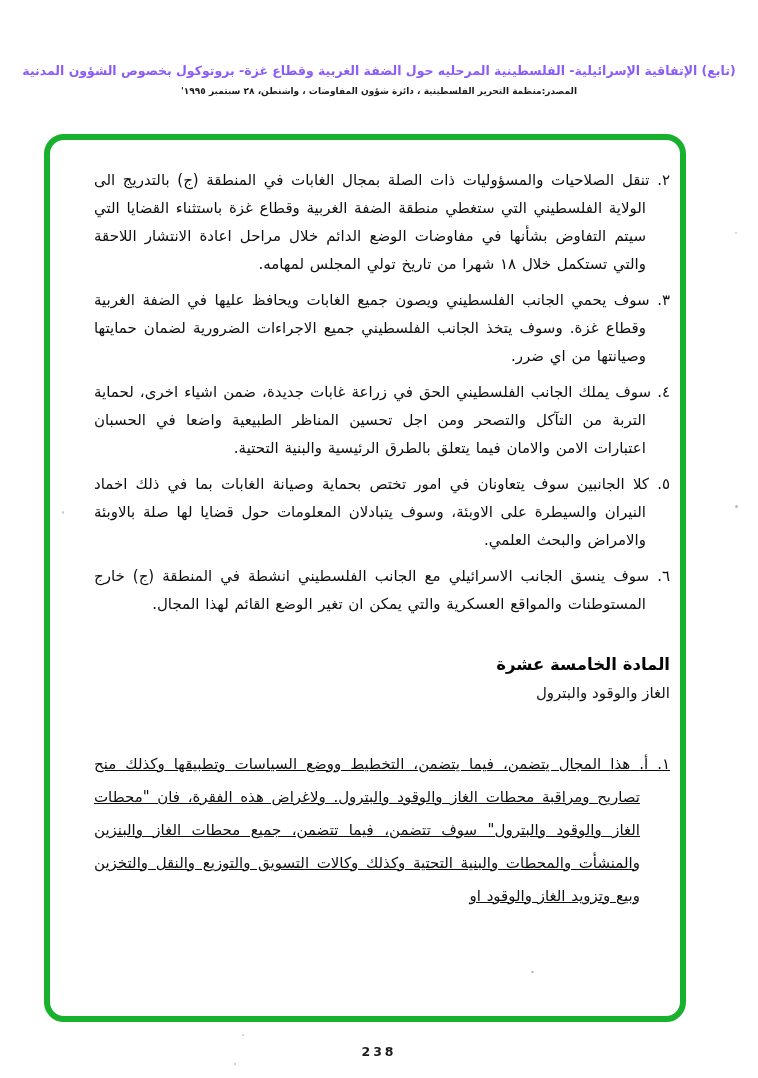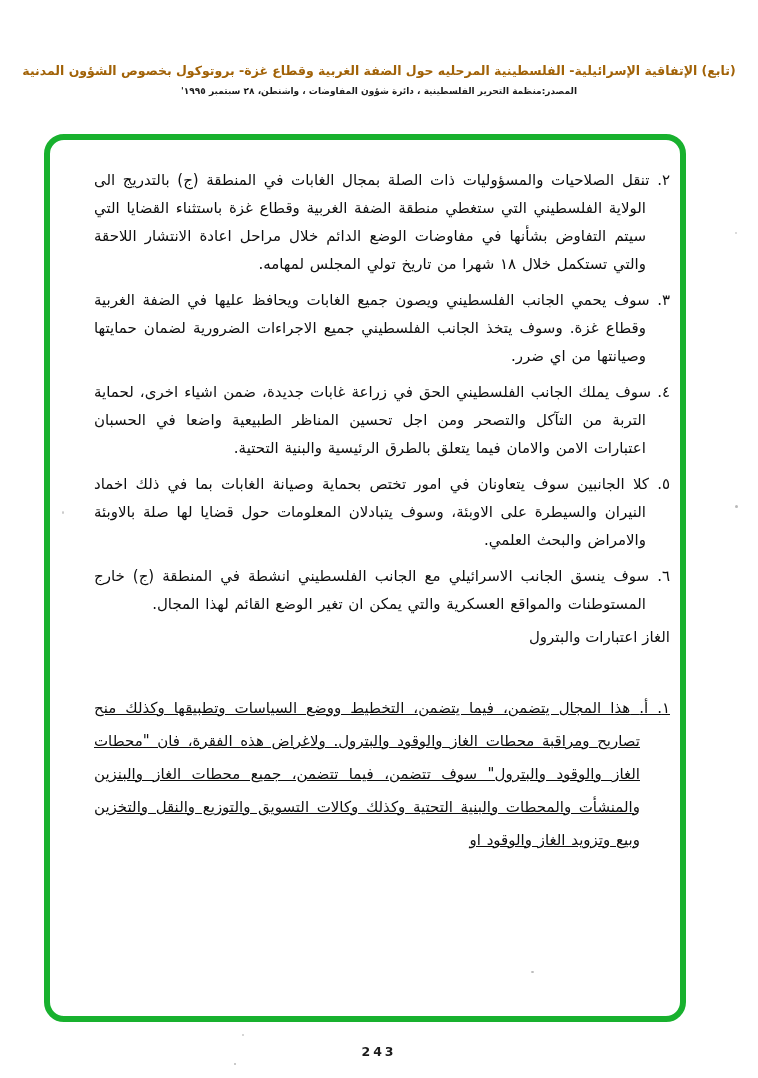--- a/index.html
+++ b/index.html
@@ -17,21 +17,21 @@
   .header {
     position: absolute;
     top: 60px; left: 20px; right: 20px;
     text-align: center;
     direction: rtl;
   }
   .header .h1 {
     font-size: 12.5px;
     font-weight: bold;
     line-height: 22px;
-    color: #a16207;
+    color: #8b5cf6;
     letter-spacing: 0px;
   }
   .header .h2 {
     margin-top: 4px;
     font-size: 9px;
     font-weight: bold;
     color: #1a1a1a;
     text-align: center;
   }
 
@@ -120,29 +120,30 @@
       <p class="item"><span class="num">٢.</span> <span>تنقل الصلاحيات والمسؤوليات ذات الصلة بمجال الغابات في المنطقة (ج) بالتدريج الى الولاية الفلسطيني التي ستغطي منطقة الضفة الغربية وقطاع غزة باستثناء القضايا التي سيتم التفاوض بشأنها في مفاوضات الوضع الدائم خلال مراحل اعادة الانتشار اللاحقة والتي تستكمل خلال ١٨ شهرا من تاريخ تولي المجلس لمهامه.</span></p>
 
       <p class="item"><span class="num">٣.</span> <span>سوف يحمي الجانب الفلسطيني ويصون جميع الغابات ويحافظ عليها في الضفة الغربية وقطاع غزة. وسوف يتخذ الجانب الفلسطيني جميع الاجراءات الضرورية لضمان حمايتها وصيانتها من اي ضرر.</span></p>
 
       <p class="item"><span class="num">٤.</span> <span>سوف يملك الجانب الفلسطيني الحق في زراعة غابات جديدة، ضمن اشياء اخرى، لحماية التربة من التآكل والتصحر ومن اجل تحسين المناظر الطبيعية واضعا في الحسبان اعتبارات الامن والامان فيما يتعلق بالطرق الرئيسية والبنية التحتية.</span></p>
 
       <p class="item"><span class="num">٥.</span> <span>كلا الجانبين سوف يتعاونان في امور تختص بحماية وصيانة الغابات بما في ذلك اخماد النيران والسيطرة على الاوبئة، وسوف يتبادلان المعلومات حول قضايا لها صلة بالاوبئة والامراض والبحث العلمي.</span></p>
 
       <p class="item"><span class="num">٦.</span> <span>سوف ينسق الجانب الاسرائيلي مع الجانب الفلسطيني انشطة في المنطقة (ج) خارج المستوطنات والمواقع العسكرية والتي يمكن ان تغير الوضع القائم لهذا المجال.</span></p>
 
-      <div class="art-sub">الغاز اعتبارات والبترول</div>
+      <h3 class="art-head">المادة الخامسة عشرة</h3>
+      <div class="art-sub">الغاز والوقود والبترول</div>
 
       <p class="item art-item"><span class="num">١. أ.</span> <span>هذا المجال يتضمن، فيما يتضمن، التخطيط ووضع السياسات وتطبيقها وكذلك منح تصاريح ومراقبة محطات الغاز والوقود والبترول. ولاغراض هذه الفقرة، فان "محطات الغاز والوقود والبترول" سوف تتضمن، فيما تتضمن، جميع محطات الغاز والبنزين والمنشأت والمحطات والبنية التحتية وكذلك وكالات التسويق والتوزيع والنقل والتخزين وبيع وتزويد الغاز والوقود او</span></p>
 
     </div>
   </div>
 
   <span class="speck sp1"></span>
   <span class="speck sp2"></span>
   <span class="speck sp3"></span>
   <span class="speck sp4"></span>
   <span class="speck sp5"></span>
   <span class="speck sp6"></span>
 
-  <div class="pageno">243</div>
+  <div class="pageno">238</div>
 
 </div>
 
 </body></html>

